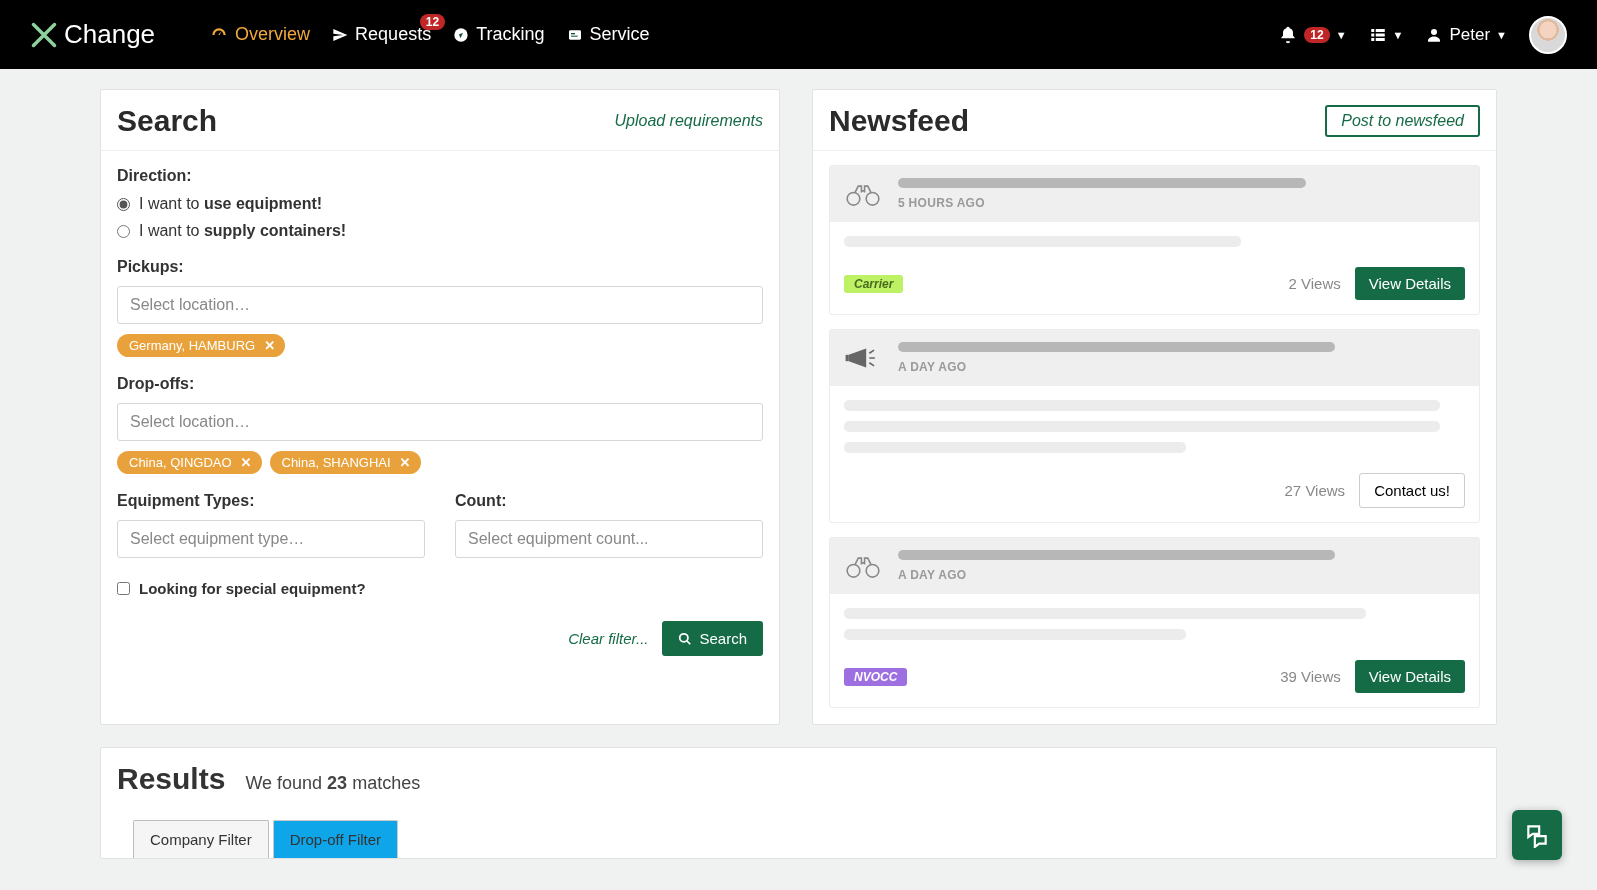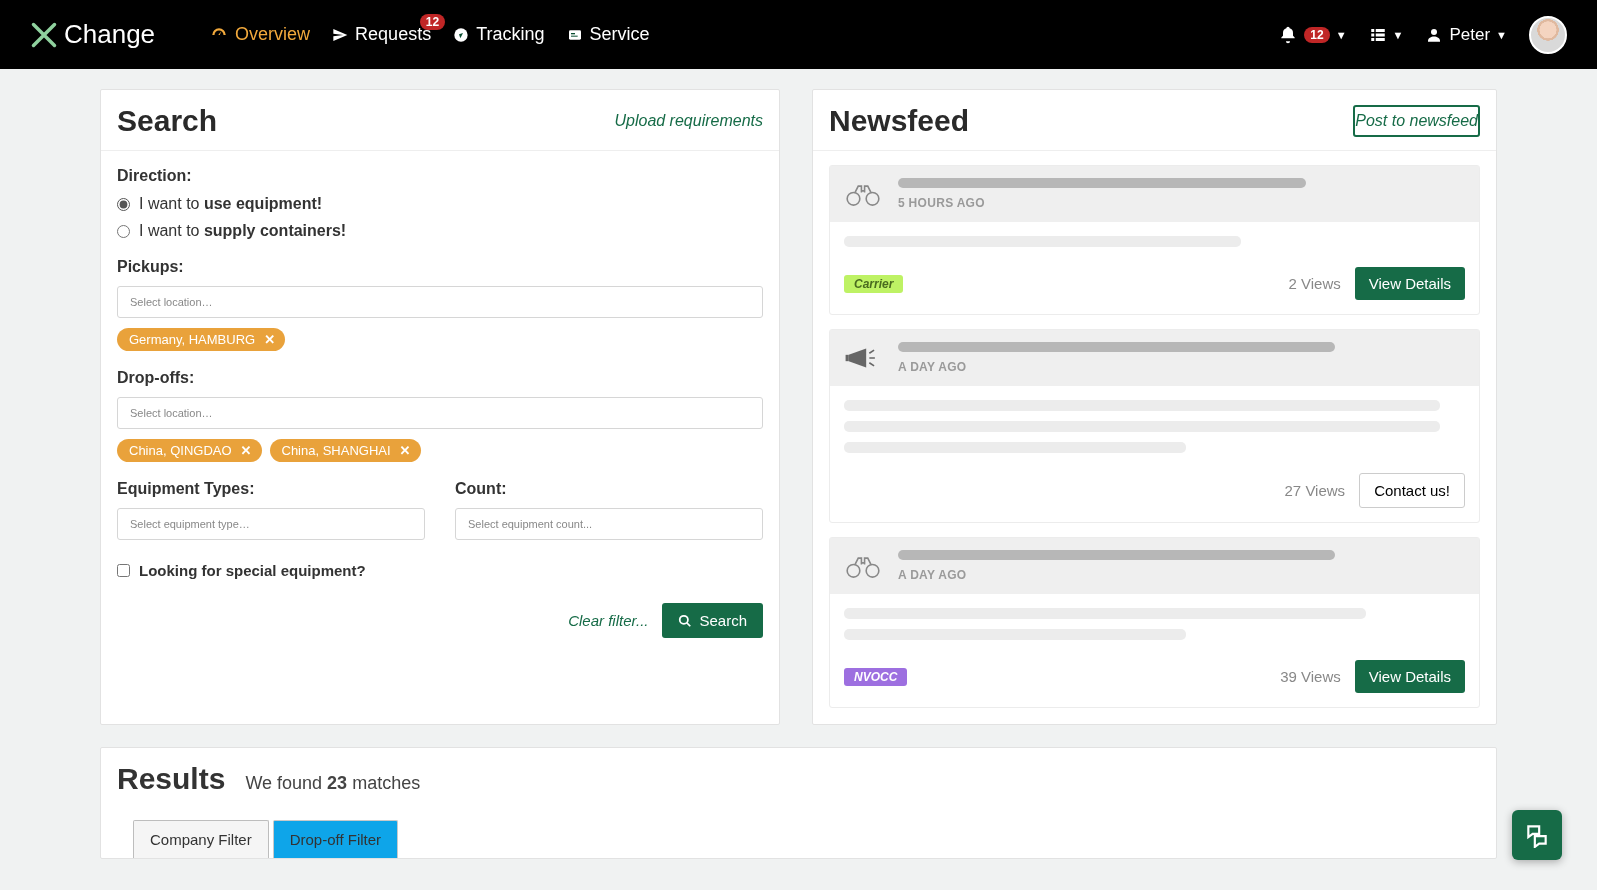--- a/index.html
+++ b/index.html
@@ -102,21 +102,21 @@
     color: #166b47;
     font-style: italic;
     font-size: 16px;
     cursor: pointer;
   }
   .btn-outline-green {
     border: 2px solid #166b47;
     color: #166b47;
     font-weight: 500;
     font-style: italic;
-    padding: 5px 0;
+    padding: 5px 14px;
     border-radius: 3px;
     background: #fff;
     cursor: pointer;
     font-size: 16px;
   }
 
   .panel-body { padding: 16px; }
   .panel-body.feed { padding-top: 14px; }
 
   .form-label {
@@ -132,21 +132,21 @@
     margin-bottom: 9px;
     font-size: 16px;
   }
   .radio-row input { width: 13px; height: 13px; accent-color: #555;}
   .radio-row b { font-weight: 700; }
 
   .select-input {
     width: 100%;
     border: 1px solid #d6d6d6;
     padding: 9px 12px;
-    font-size: 11px;
+    font-size: 16px;
     color: #888;
     border-radius: 3px;
     background: #fff;
     cursor: pointer;
   }
 
   .tag-row { margin-top: 10px; display: flex; gap: 8px; flex-wrap: wrap; }
   .tag {
     background: #e9a23b;
     color: #fff;

